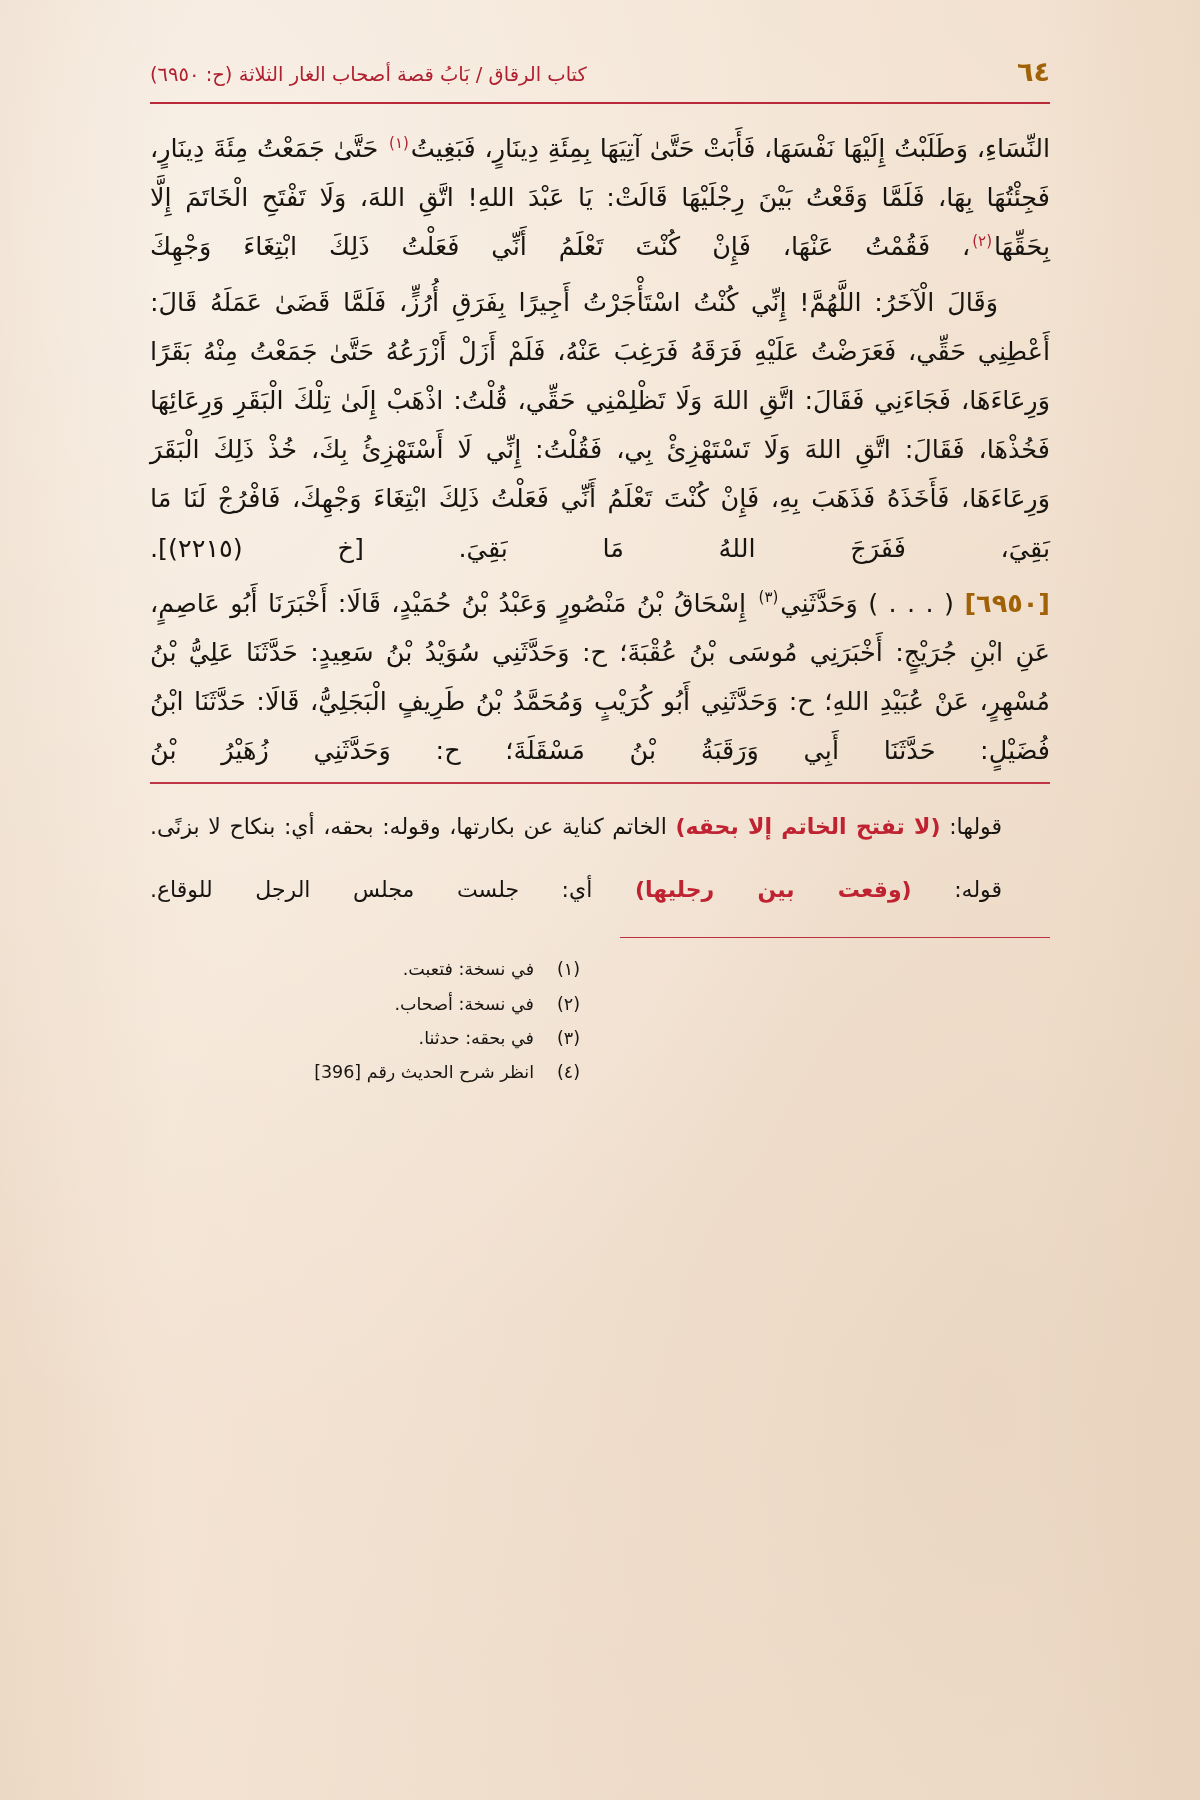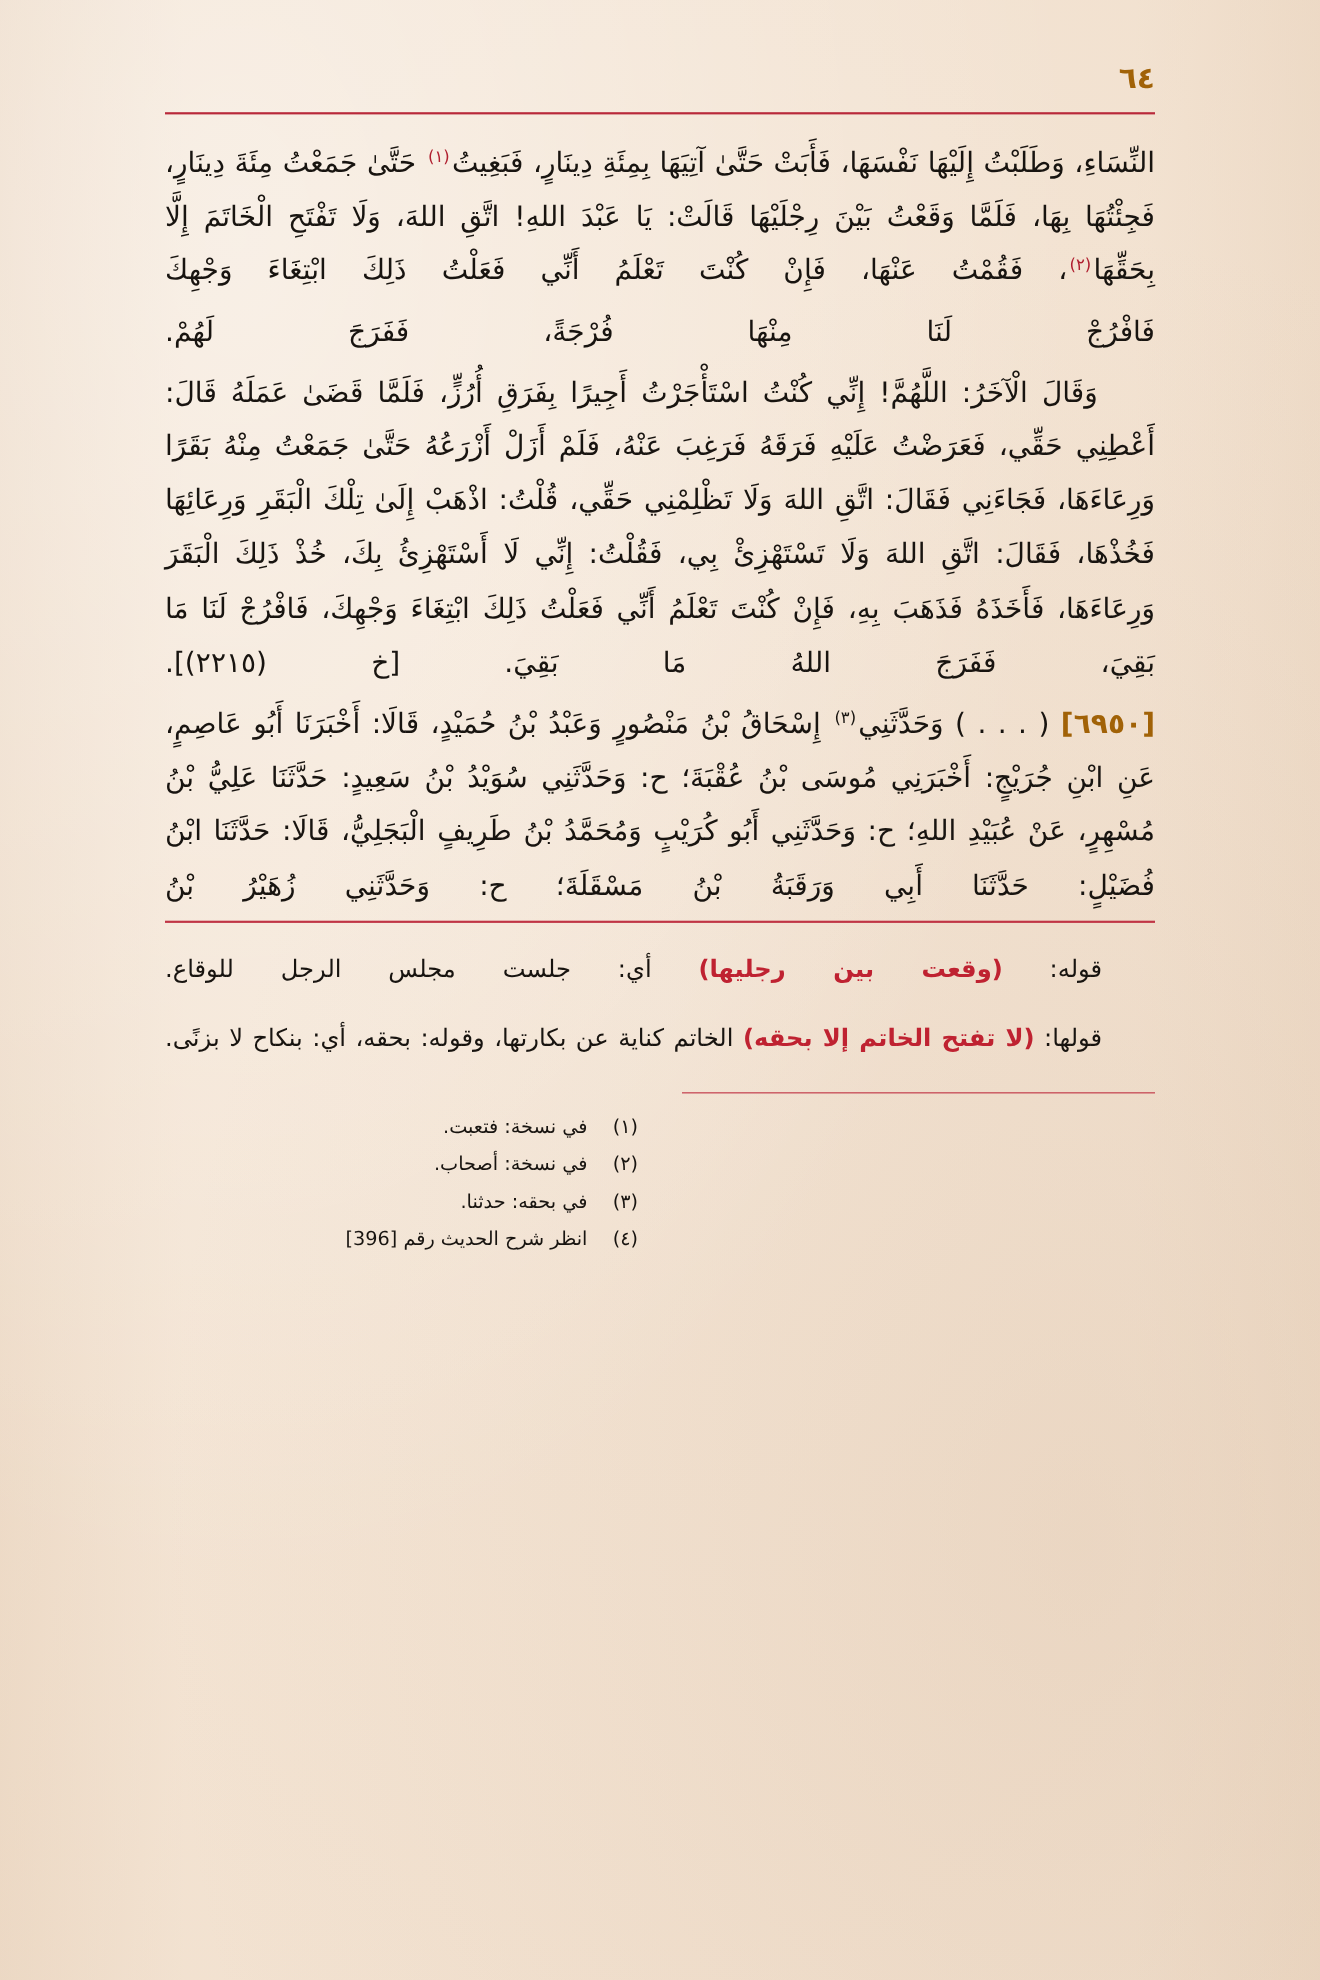--- a/index.html
+++ b/index.html
@@ -142,34 +142,32 @@
 </style>
 </head>
 <body>
 
 <div class="paper-texture"></div>
 
 <div class="page">
 
   <div class="running-head">
     <span class="page-number">٦٤</span>
+    <span class="head-title">كتاب الرقاق / بَابُ قصة أصحاب الغار الثلاثة (ح: ٦٩٥٠)</span>
   </div>
 
   <div class="rule-red"></div>
 
   <div class="matn">
 
     <p>
       <span>النِّسَاءِ، وَطَلَبْتُ إِلَيْهَا نَفْسَهَا، فَأَبَتْ حَتَّىٰ آتِيَهَا بِمِئَةِ دِينَارٍ، فَبَغِيتُ</span><span class="sup">(١)</span>
       <span>حَتَّىٰ جَمَعْتُ مِئَةَ</span>
       <span>دِينَارٍ، فَجِئْتُهَا بِهَا، فَلَمَّا وَقَعْتُ بَيْنَ رِجْلَيْهَا قَالَتْ: يَا عَبْدَ اللهِ! اتَّقِ اللهَ، وَلَا تَفْتَحِ</span>
       <span>الْخَاتَمَ إِلَّا بِحَقِّهَا</span><span class="sup">(٢)</span><span>، فَقُمْتُ عَنْهَا، فَإِنْ كُنْتَ تَعْلَمُ أَنِّي فَعَلْتُ ذَلِكَ ابْتِغَاءَ وَجْهِكَ</span>
-    </p>
-    <p class="last-line">
-      <span>فَافْرُجْ لَنَا مِنْهَا فُرْجَةً، فَفَرَجَ لَهُمْ.</span>
     </p>
 
     <p class="indented">
       <span>وَقَالَ الْآخَرُ: اللَّهُمَّ! إِنِّي كُنْتُ اسْتَأْجَرْتُ أَجِيرًا بِفَرَقِ أُرُزٍّ، فَلَمَّا قَضَىٰ عَمَلَهُ</span>
       <span>قَالَ: أَعْطِنِي حَقِّي، فَعَرَضْتُ عَلَيْهِ فَرَقَهُ فَرَغِبَ عَنْهُ، فَلَمْ أَزَلْ أَزْرَعُهُ حَتَّىٰ جَمَعْتُ مِنْهُ</span>
       <span>بَقَرًا وَرِعَاءَهَا، فَجَاءَنِي فَقَالَ: اتَّقِ اللهَ وَلَا تَظْلِمْنِي حَقِّي، قُلْتُ: اذْهَبْ إِلَىٰ تِلْكَ</span>
       <span>الْبَقَرِ وَرِعَائِهَا فَخُذْهَا، فَقَالَ: اتَّقِ اللهَ وَلَا تَسْتَهْزِئْ بِي، فَقُلْتُ: إِنِّي لَا أَسْتَهْزِئُ بِكَ،</span>
       <span>خُذْ ذَلِكَ الْبَقَرَ وَرِعَاءَهَا، فَأَخَذَهُ فَذَهَبَ بِهِ، فَإِنْ كُنْتَ تَعْلَمُ أَنِّي فَعَلْتُ ذَلِكَ ابْتِغَاءَ</span>
       <span>وَجْهِكَ، فَافْرُجْ لَنَا مَا بَقِيَ، فَفَرَجَ اللهُ مَا بَقِيَ.</span>
       <span class="takhrij">[خ (٢٢١٥)].</span>
@@ -184,25 +182,25 @@
       <span>حَدَّثَنَا عَلِيُّ بْنُ مُسْهِرٍ، عَنْ عُبَيْدِ اللهِ؛ ح: وَحَدَّثَنِي أَبُو كُرَيْبٍ وَمُحَمَّدُ بْنُ طَرِيفٍ</span>
       <span>الْبَجَلِيُّ، قَالَا: حَدَّثَنَا ابْنُ فُضَيْلٍ: حَدَّثَنَا أَبِي وَرَقَبَةُ بْنُ مَسْقَلَةَ؛ ح: وَحَدَّثَنِي زُهَيْرُ بْنُ</span>
     </p>
   </div>
 
   <div class="rule-red thin"></div>
 
   <div class="sharh">
 
     <p>
+      <span>قولها: </span><span class="lemma">(لا تفتح الخاتم إلا بحقه)</span><span> الخاتم كناية عن بكارتها، وقوله: بحقه، أي: بنكاح لا بزنًى.</span>
+    </p>
+
+    <p>
       <span>قوله: </span><span class="lemma">(وقعت بين رجليها)</span><span> أي: جلست مجلس الرجل للوقاع.</span>
-    </p>
-
-    <p>
-      <span>قولها: </span><span class="lemma">(لا تفتح الخاتم إلا بحقه)</span><span> الخاتم كناية عن بكارتها، وقوله: بحقه، أي: بنكاح لا بزنًى.</span>
     </p>
 
 
   </div>
 
   <div class="rule-red footnote"></div>
 
   <div class="footnotes">
     <div class="fn-row">
       <div class="fn-list">

